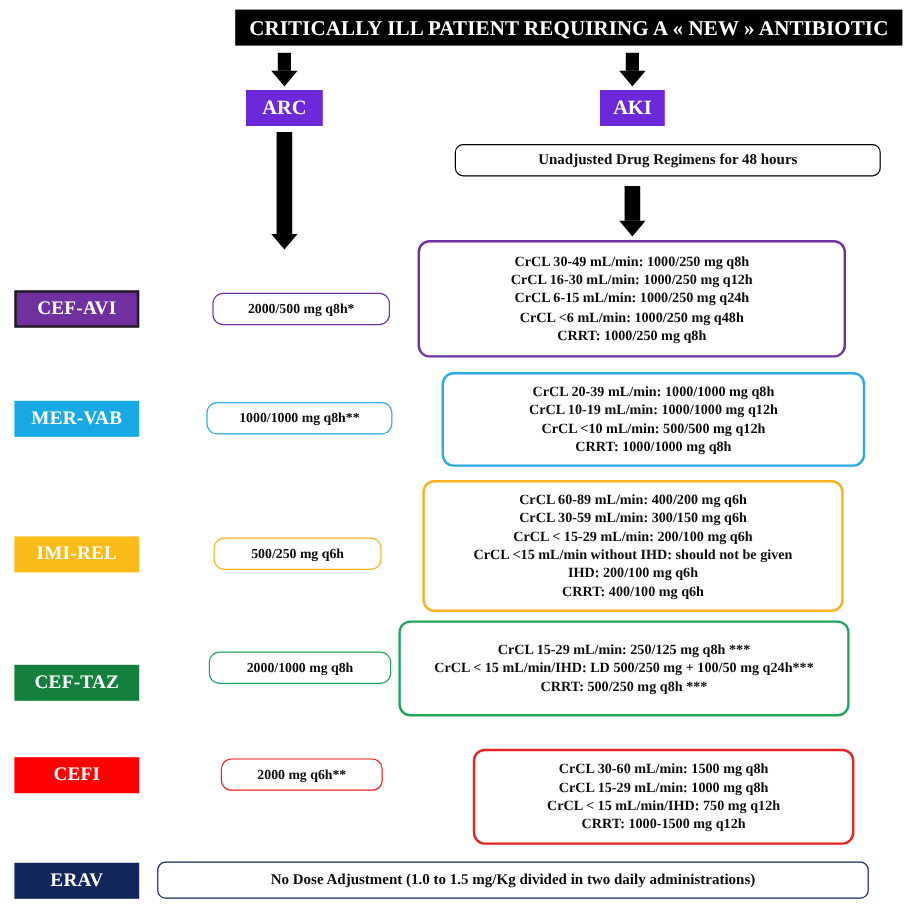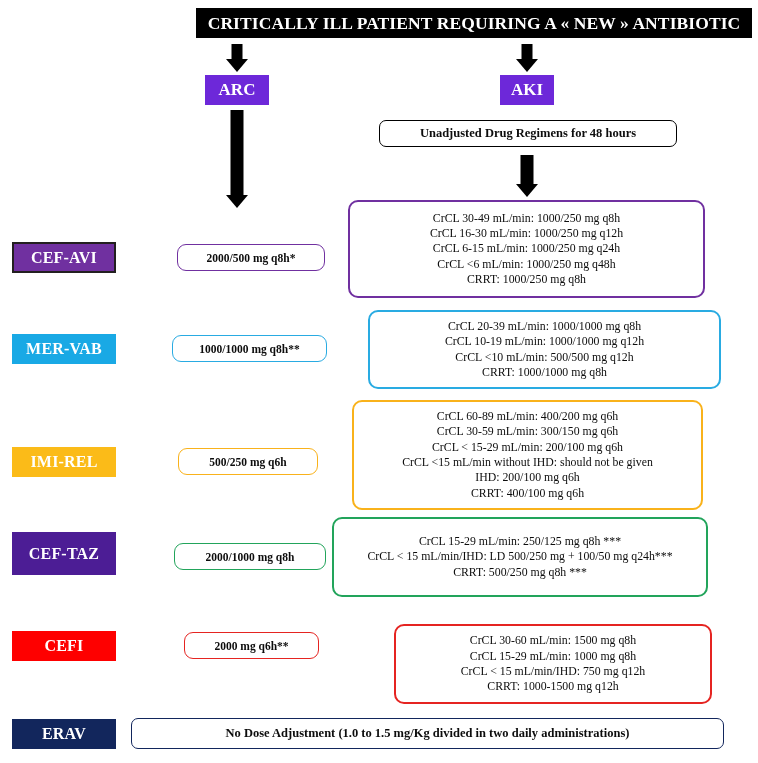--- a/index.html
+++ b/index.html
@@ -77,21 +77,21 @@
     box-sizing: border-box;
     background: #ffffff;
     border-style: solid;
     border-radius: 10px;
     display: flex;
     flex-direction: column;
     align-items: center;
     justify-content: center;
     text-align: center;
     color: #0d0d0d;
-    font-weight: normal;
+    font-weight: bold;
   }
   .rbox .line {
     line-height: 1.30;
     white-space: nowrap;
   }
   
   .chip {
     position: absolute;
     left: 12px;
     width: 104px;
@@ -122,21 +122,21 @@
     white-space: nowrap;
   }
   
   .detail-box {
     font-size: 11.8px;
   }
   .unadjusted {
     position: absolute;
     left: 379px;
     top: 120px;
-    width: 298px;
+    width: 355px;
     height: 27px;
     box-sizing: border-box;
     background: #ffffff;
     border: 1.5px solid #000000;
     border-radius: 7px;
     font-size: 12.5px;
     font-weight: bold;
     color: #0d0d0d;
     display: flex;
     align-items: center;
@@ -224,21 +224,21 @@
   <div class="dose-box" style="left:178px; top:448px; width:140px; height:27px; border-color:#F9B21B;">500/250 mg q6h</div>
   <div class="rbox detail-box" style="left:352px; top:400px; width:351px; height:110px; border-width:2px; border-color:#F9B21B;">
     <div class="line">CrCL 60-89 mL/min: 400/200 mg q6h</div>
     <div class="line">CrCL 30-59 mL/min: 300/150 mg q6h</div>
     <div class="line">CrCL &lt; 15-29 mL/min: 200/100 mg q6h</div>
     <div class="line">CrCL &lt;15 mL/min without IHD: should not be given</div>
     <div class="line">IHD: 200/100 mg q6h</div>
     <div class="line">CRRT: 400/100 mg q6h</div>
   </div>
 
-  <div class="chip" style="top:532px; height:43px; background:#4c1d95;">
+  <div class="chip" style="top:554px; height:30px; background:#15803d;">
     <span>CEF-TAZ</span>
   </div>
   <div class="dose-box" style="left:174px; top:543px; width:152px; height:27px; border-color:#22A45B;">2000/1000 mg q8h</div>
   <div class="rbox detail-box" style="left:332px; top:517px; width:376px; height:80px; border-width:2px; border-color:#22A45B;">
     <div class="line">CrCL 15-29 mL/min: 250/125 mg q8h ***</div>
     <div class="line">CrCL &lt; 15 mL/min/IHD: LD 500/250 mg + 100/50 mg q24h***</div>
     <div class="line">CRRT: 500/250 mg q8h ***</div>
   </div>
 
   <div class="chip" style="top:631px; height:30px; background:#FE0000;">

